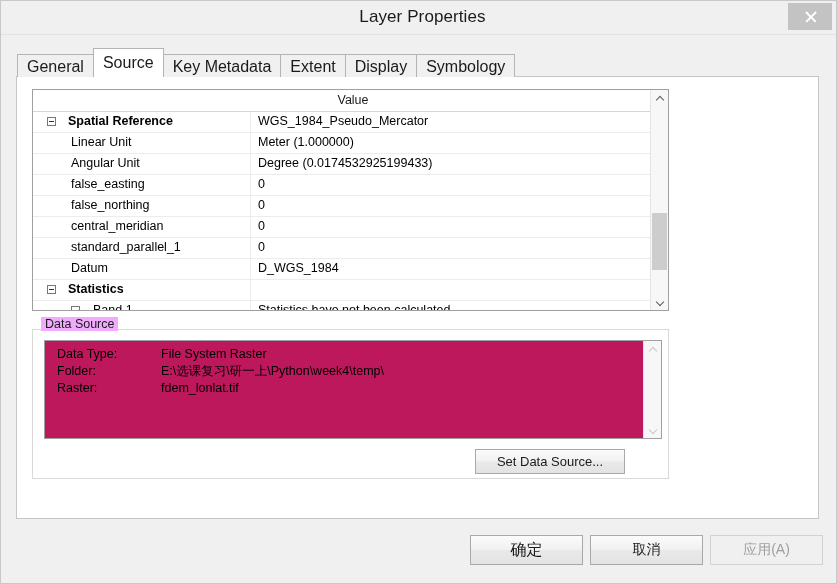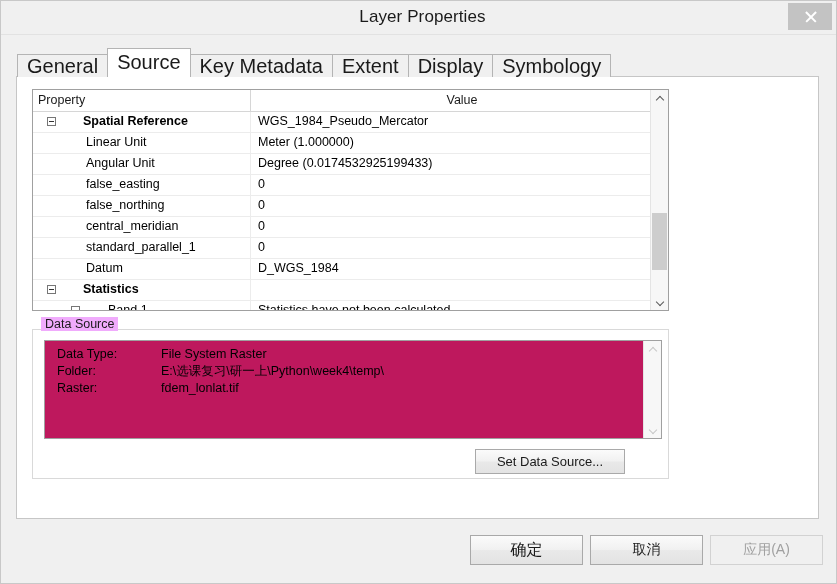--- a/index.html
+++ b/index.html
@@ -80,21 +80,21 @@
     z-index: 5;
   }
   .tab {
     height: 23px;
     line-height: 23px;
     padding: 0 9px;
     background: #f0f0f0;
     border: 1px solid #b4b4b4;
     border-bottom: none;
     margin-right: -1px;
-    font-size: 20px;
+    font-size: 16px;
     color: #1a1a1a;
     box-sizing: border-box;
     cursor: pointer;
     white-space: nowrap;
   }
   .tab.active {
     background: #ffffff;
     height: 29px;
     line-height: 27px;
     margin-top: -6px;
@@ -159,21 +159,21 @@
   .cell-val {
     flex: 1;
     height: 20px;
     line-height: 19px;
     font-size: 12.5px;
     padding-left: 7px;
     box-sizing: border-box;
     white-space: nowrap;
     overflow: hidden;
   }
-  .lbl { position: absolute; top: 0; margin-left: 15px; }
+  .lbl { position: absolute; top: 0; }
   .lbl.i0  { left: 35px; font-weight: bold; }
   .lbl.i1  { left: 38px; }
   .lbl.i2  { left: 60px; }
 
   .expander {
     position: absolute;
     top: 5px;
     width: 9px; height: 9px;
     border: 1px solid #767676;
     background: #ffffff;
@@ -331,21 +331,20 @@
     <div class="tab">Key Metadata</div>
     <div class="tab">Extent</div>
     <div class="tab">Display</div>
     <div class="tab">Symbology</div>
   </div>
 
   <div id="tabpanel"></div>
 
   <div id="property-grid">
     <div id="grid-header">
-      <div class="grid-head-cell prop">Property</div>
       <div class="grid-head-cell val">Value</div>
     </div>
     <div id="grid-body">
         <div class="grid-row">
           <div class="cell-prop">
             <span class="expander e0"></span>
             <span class="lbl i0" style="font-weight: bold;">Spatial Reference</span>
           </div>
           <div class="cell-val">WGS_1984_Pseudo_Mercator</div>
         </div>

